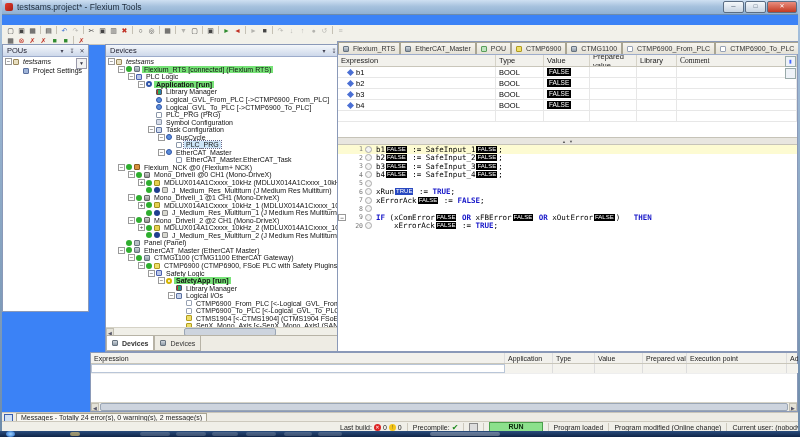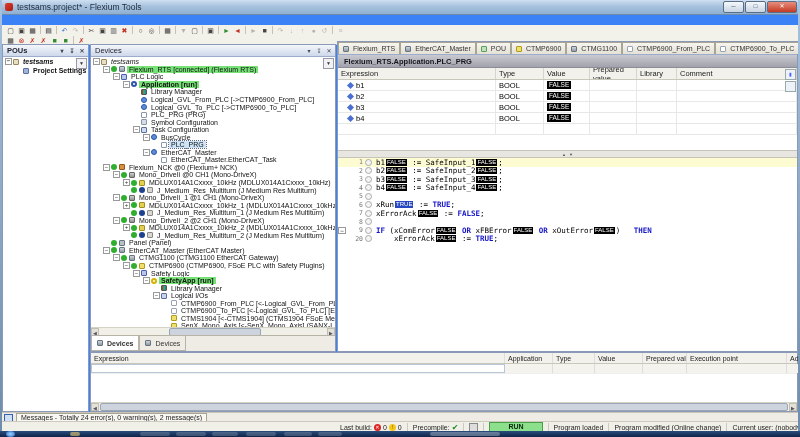--- a/index.html
+++ b/index.html
@@ -86,21 +86,21 @@
   .etab{display:flex;align-items:center;gap:2px;height:11px;padding:0 4px;font-size:7px;color:#333;
     border:1px solid #a9a593;border-bottom:none;background:linear-gradient(#f7f5ef,#e4e1d6);white-space:nowrap;}
   .crumb{height:12px;background:linear-gradient(#c9c9d1,#a2a2ac);display:flex;align-items:center;
     font-size:7.5px;font-weight:bold;color:#16161c;padding-left:6px;border-bottom:1px solid #8d8d97;}
   
   .decl{position:relative;height:82px;background:#fff;border-bottom:1px solid #c6c3b8;font-size:7.5px;}
   .drow{display:flex;height:10px;border-bottom:1px solid #e7e7e7;align-items:center;}
   .drow.hd{height:11px;background:#f2f1ec;border-bottom:1px solid #c9c6ba;color:#222;}
   .dc{padding:0 3px;box-sizing:border-box;height:100%;display:flex;align-items:center;border-right:1px solid #e7e7e7;overflow:hidden;}
   .hd .dc{border-right:1px solid #d6d3c8;}
-  .c1{width:158px;}.c2{width:48px;}.c3{width:46px;}.c4{width:47px;}.c5{width:40px;}.c6{flex:1;}
+  .c1{width:158px;}.c2{width:48px;}.c3{width:46px;}.c4{width:47px;}.c5{width:40px;}.c6{flex:1;font-family:Liberation Serif, serif;}
   .varic{width:5px;height:5px;background:#4a6fd4;transform:rotate(45deg);margin-right:3px;flex:none;}
   .valbox{background:#000;color:#fff;font-size:6.5px;padding:0 2px;line-height:8px;}
   .declbtns{position:absolute;top:1px;right:1px;display:flex;flex-direction:column;gap:1px;}
   .declbtn{width:9px;height:9px;border:1px solid #9aa;background:#eef2f8;font-size:5px;line-height:8px;text-align:center;color:#46f;}
   
   .vsplit{height:6px;background:#e8e6e0;border-bottom:1px solid #c6c3b8;display:flex;align-items:center;justify-content:center;gap:3px;font-size:4px;color:#555;}
   
   .code{position:relative;height:192px;background:#fff;font-family:"DejaVu Sans Mono",monospace;font-size:7.5px;}
   .cline{display:flex;align-items:center;height:8.5px;white-space:pre;}
   .cline.hl{background:#fdfbd2;}
@@ -204,21 +204,21 @@
         <span class="tbtn" style="color: rgb(192, 48, 36);">⊗</span>
         <span class="tbtn" style="color: rgb(192, 48, 36);">✗</span>
         <span class="tbtn" style="color: rgb(192, 48, 36);">✗</span>
         <span class="tbtn" style="color: rgb(46, 139, 46);">■</span>
         <span class="tbtn" style="color: rgb(46, 139, 46);">■</span>
         <span class="tsep"></span>
         <span class="tbtn" style="color: rgb(192, 48, 36);">✗</span>
       </div>
   </div>
 
-  <div class="panel" id="pous" style="left:2px;top:44px;width:87px;height:368px;font-weight:bold;">
+  <div class="panel" id="pous" style="left:2px;top:44px;width:87px;height:268px;">
     <div class="phead">
       <span>POUs</span>
       <span class="ctrls">
         <span class="pctl">▾</span>
         <span class="pctl">↧</span>
         <span class="pctl">✕</span>
       </span>
     </div>
     <div class="tree" id="poustree" style="height:355px;">
       <div class="treedrop">▼</div>
@@ -230,21 +230,21 @@
         </div>
         <div class="trow pourow">
           <span style="width: 12px; flex: 0 0 auto;"></span>
           <span class="expbox none"></span>
           <span class="tic pset-icon"></span>
           <span class="tlabel">Project Settings</span>
         </div>
       </div>
   </div>
 
-  <div class="panel" id="devices" style="left:90px;top:44px;width:246px;height:308px;">
+  <div class="panel" id="devices" style="left:105px;top:44px;width:246px;height:308px;">
     <div class="phead">
       <span>Devices</span>
       <span class="ctrls">
         <span class="pctl">▾</span>
         <span class="pctl">↧</span>
         <span class="pctl">✕</span>
       </span>
     </div>
     <div class="tree" id="devtree" style="height:272px;padding-top:1px;">
       <div class="treedrop">▼</div>
@@ -525,21 +525,20 @@
         <span class="etab">
           <span class="tic iobit-icon"></span>
           <span>CTMP6900_From_PLC</span>
         </span>
         <span class="etab">
           <span class="tic iobit-icon"></span>
           <span>CTMP6900_To_PLC</span>
         </span>
         <span class="etab"></span>
       </div>
-    <div class="crumb">Flexium_RTS.Application.PLC_PRG</div>
     <div class="decl" id="decl">
       <div class="declbtns">
         <div class="declbtn">▮</div>
         <div class="declbtn"></div>
       </div>
     <div class="drow hd">
           <span class="dc c1">Expression</span>
           <span class="dc c2">Type</span>
           <span class="dc c3">Value</span>
           <span class="dc c4">Prepared value</span>

